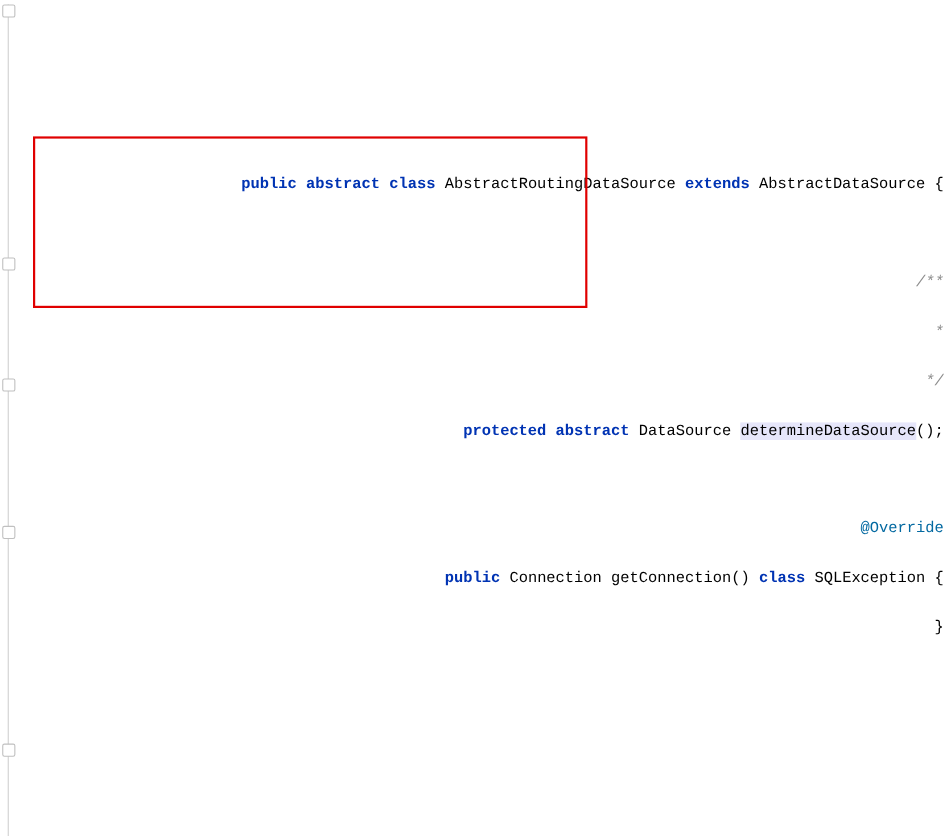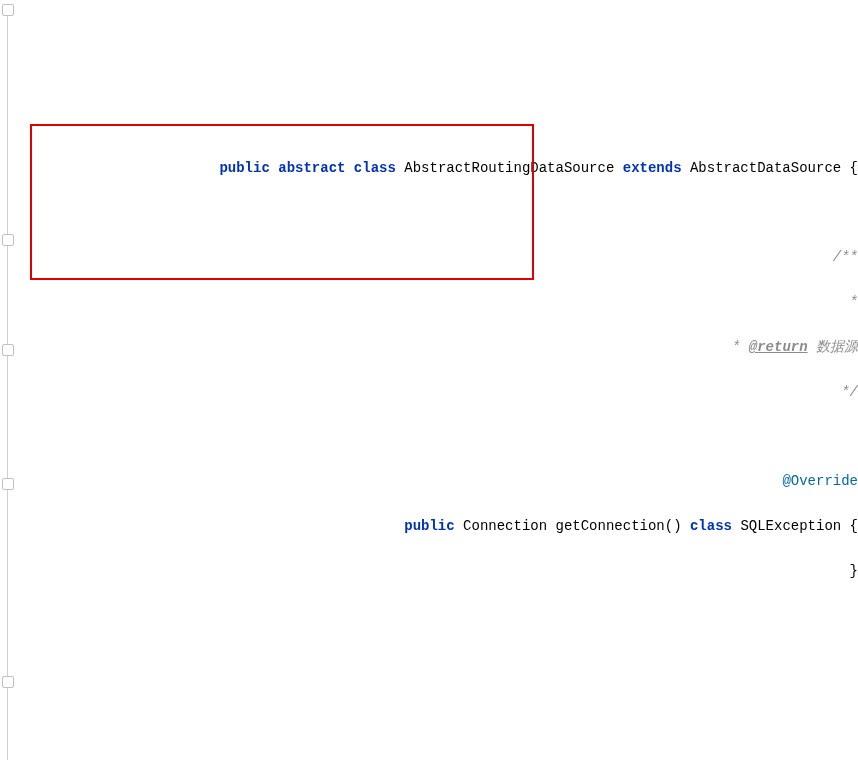--- a/index.html
+++ b/index.html
@@ -68,22 +68,22 @@
     <div class="gutter-mark" style="top:676px;"></div>
   </div>
 
   <div class="code-area">
     <div class="box-red" style="left:10px; top:34px; width:500px; height:152px;"></div>
 
 <span class="line"><span class="kw">public</span> <span class="kw">abstract</span> <span class="kw">class</span> <span>AbstractRoutingDataSource</span> <span class="kw">extends</span> <span>AbstractDataSource</span><span> {</span></span>
 <span class="line"> </span>
 <span class="line">    <span class="cm">/**</span></span>
 <span class="line">    <span class="cm"> *</span></span>
-<span class="line">    <span class="cm"> * </span><span class="cmtag">@return</span><span class="cm"> 数据源</span></span>
 <span class="line">    <span class="cm"> */</span></span>
+<span class="line">    <span class="kw">protected</span> <span class="kw">abstract</span> <span>DataSource</span> <span class="hl-usage">determineDataSource</span><span>();</span></span>
 <span class="line"> </span>
 <span class="line">    <span class="at">@Override</span></span>
 <span class="line">    <span class="kw">public</span> <span>Connection</span> <span>getConnection()</span> <span class="kw">class</span> <span>SQLException {</span></span>
 <span class="line">    <span>}</span></span>
 <span class="line"> </span>
 
 
 
 
 

